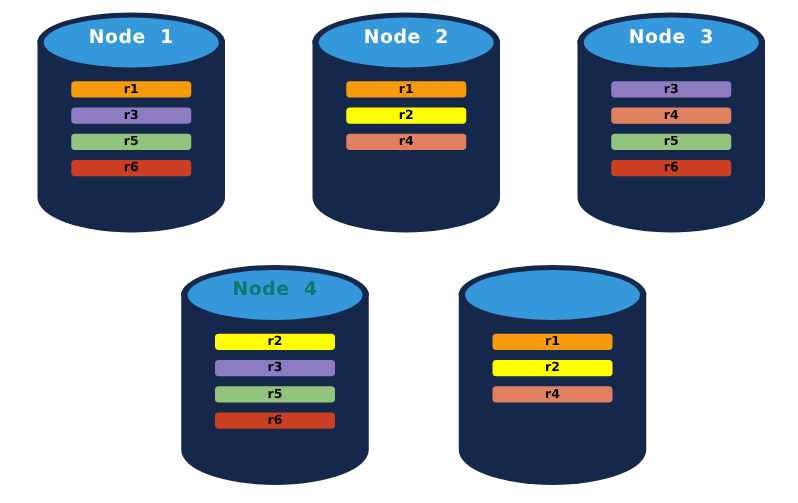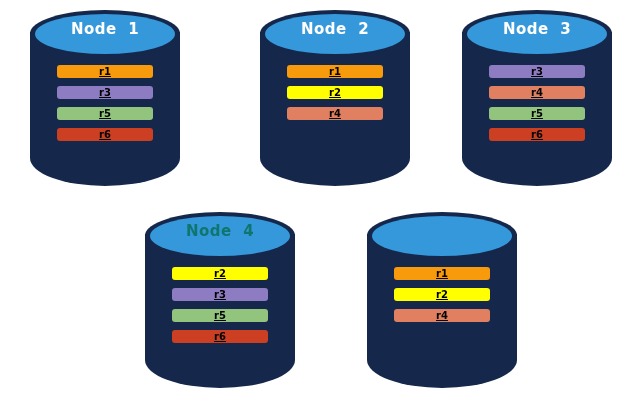--- a/index.html
+++ b/index.html
@@ -85,21 +85,20 @@
   }
   .bar {
     height: 13px;
     margin-bottom: 8px;
     border-radius: 3px;
     color: #000000;
     font-size: 10px;
     font-weight: bold;
     line-height: 13px;
     text-align: center;
-    text-decoration: underline;
   }
   .bar:last-child { margin-bottom: 0; }
 </style>
 </head>
 <body>
 
 <div id="diagram">
     <div class="node" style="left: 10px; top: 10px;">
       <div class="node-shape">
         <div class="cyl-body" style="background: rgb(21, 40, 76);"></div>
@@ -107,21 +106,21 @@
         <div class="cyl-top" style="background: rgb(52, 152, 219);"></div>
       </div>
       <div class="node-label" style="color: rgb(255, 255, 255);">Node  1</div>
       <div class="bars">
         <div class="bar" style="background: rgb(247, 154, 11); color: rgb(0, 0, 0);">r1</div>
         <div class="bar" style="background: rgb(142, 124, 195); color: rgb(0, 0, 0);">r3</div>
         <div class="bar" style="background: rgb(147, 196, 125); color: rgb(0, 0, 0);">r5</div>
         <div class="bar" style="background: rgb(204, 63, 35); color: rgb(0, 0, 0);">r6</div>
       </div>
     </div>
-    <div class="node" style="left: 240px; top: 10px; padding-left: 19px;">
+    <div class="node" style="left: 230px; top: 10px; padding-left: 19px;">
       <div class="node-shape">
         <div class="cyl-body" style="background: rgb(21, 40, 76);"></div>
         <div class="cyl-top-rim" style="background: rgb(21, 40, 76);"></div>
         <div class="cyl-top" style="background: rgb(52, 152, 219);"></div>
       </div>
       <div class="node-label" style="color: rgb(255, 255, 255);">Node  2</div>
       <div class="bars">
         <div class="bar" style="background: rgb(247, 154, 11); color: rgb(0, 0, 0);">r1</div>
         <div class="bar" style="background: rgb(255, 255, 0); color: rgb(0, 0, 0);">r2</div>
         <div class="bar" style="background: rgb(224, 128, 96); color: rgb(0, 0, 0);">r4</div>

